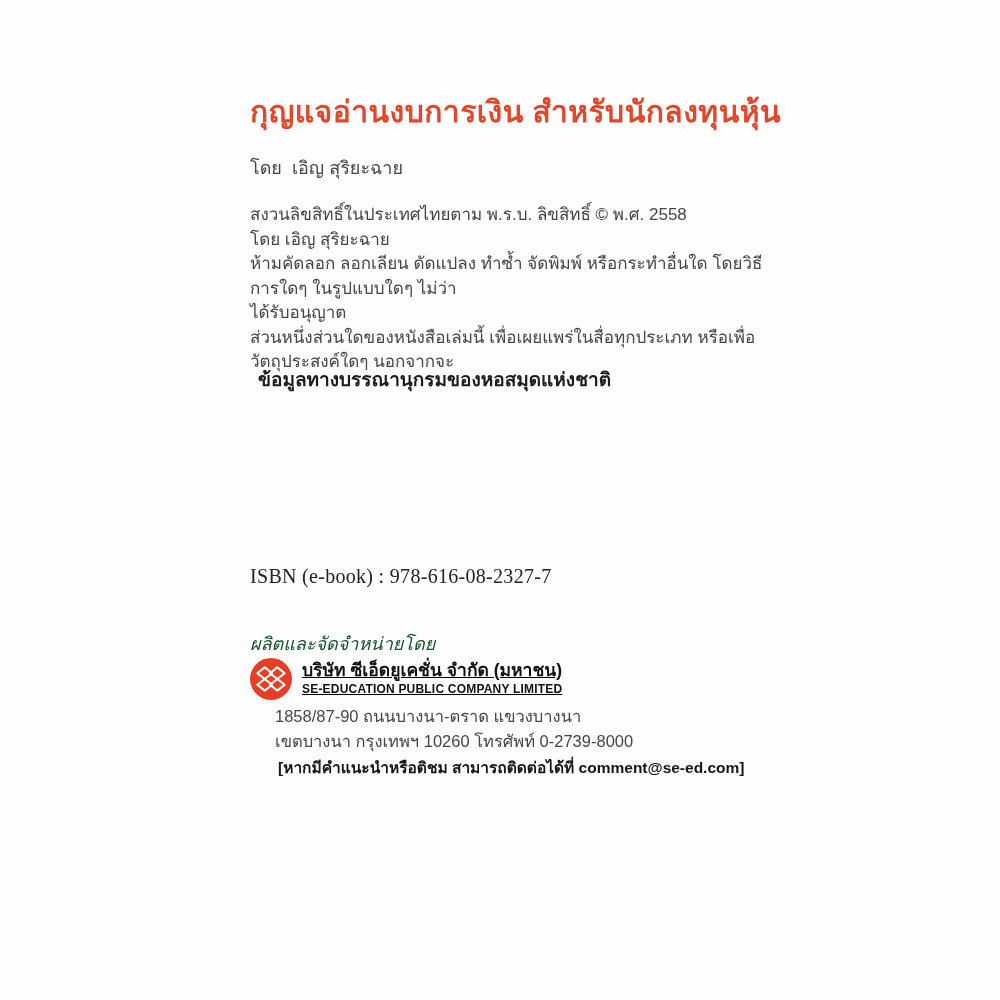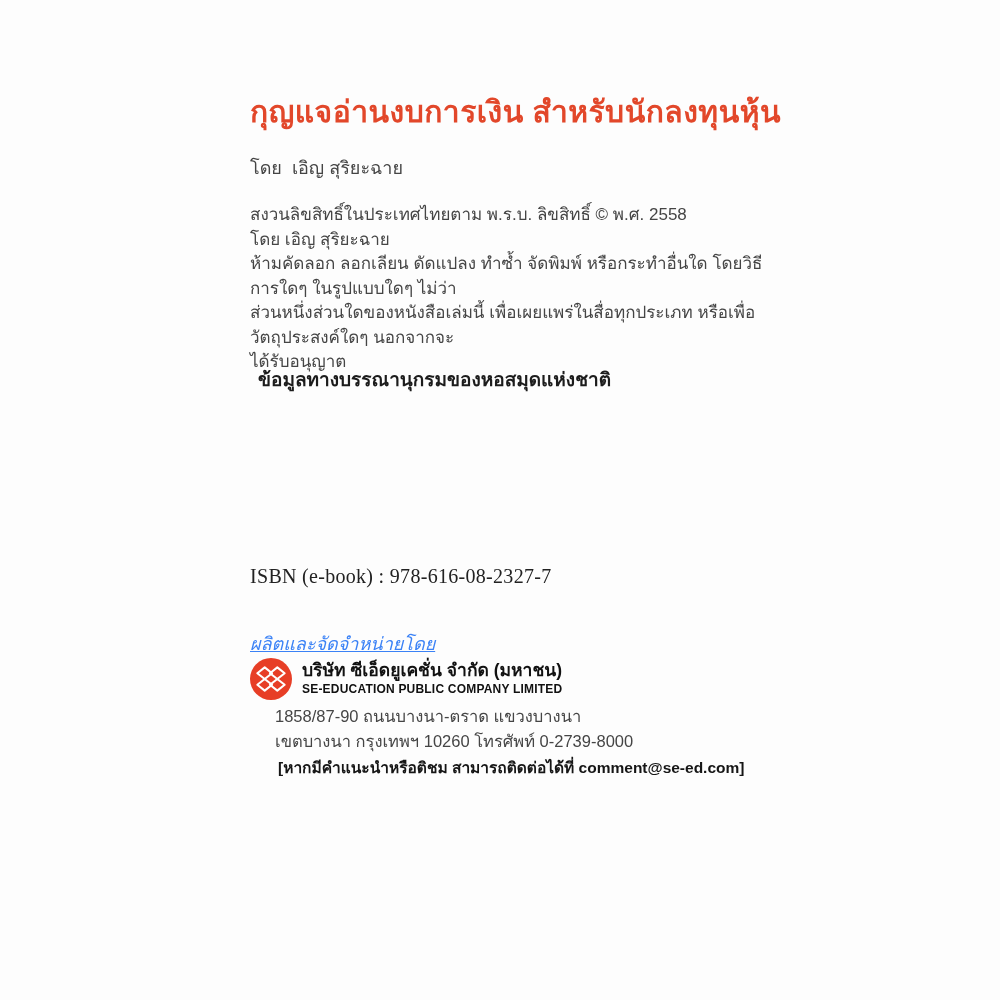--- a/index.html
+++ b/index.html
@@ -59,32 +59,31 @@
     top: 565px;
     font-family: "Liberation Serif", "DejaVu Serif", serif;
     font-size: 20px;
     color: #222222;
     letter-spacing: 0.3px;
   }
   .pub-label {
     top: 629px;
     font-size: 18px;
     font-style: italic;
-    color: #3b82f6;
-    text-decoration: underline;
+    color: #14532d;
   }
   .logo-row {
     top: 658px;
     display: flex;
     align-items: center;
     gap: 10px;
   }
   .logo-badge { width: 42px; height: 42px; flex: 0 0 auto; }
   .logo-circle { fill: var(--logo-red); }
-  .company-names { display: flex; flex-direction: column; }
+  .company-names { display: flex; flex-direction: column; text-decoration: underline; }
   .company-th {
     font-size: 17.5px;
     font-weight: bold;
     color: #111111;
     line-height: 21px;
   }
   .company-en {
     font-size: 12px;
     font-weight: bold;
     color: #111111;
@@ -112,22 +111,22 @@
 <div class="page">
 
   <h1 class="col book-title">กุญแจอ่านงบการเงิน สำหรับนักลงทุนหุ้น</h1>
 
   <div class="col byline">โดย&nbsp;&nbsp;เอิญ สุริยะฉาย</div>
 
   <div class="col copyright">
     <div>สงวนลิขสิทธิ์ในประเทศไทยตาม พ.ร.บ. ลิขสิทธิ์ © พ.ศ. 2558</div>
     <div>โดย เอิญ สุริยะฉาย</div>
     <div>ห้ามคัดลอก ลอกเลียน ดัดแปลง ทำซ้ำ จัดพิมพ์ หรือกระทำอื่นใด โดยวิธีการใดๆ ในรูปแบบใดๆ ไม่ว่า</div>
+    <div>ได้รับอนุญาต</div>
     <div>ส่วนหนึ่งส่วนใดของหนังสือเล่มนี้ เพื่อเผยแพร่ในสื่อทุกประเภท หรือเพื่อวัตถุประสงค์ใดๆ นอกจากจะ</div>
-    <div>ได้รับอนุญาต</div>
   </div>
 
   <h2 class="col lib-heading">ข้อมูลทางบรรณานุกรมของหอสมุดแห่งชาติ</h2>
 
 
   <div class="col isbn">ISBN (e-book) : 978-616-08-2327-7</div>
 
   <div class="col pub-label">ผลิตและจัดจำหน่ายโดย</div>
 
   <div class="col logo-row">

